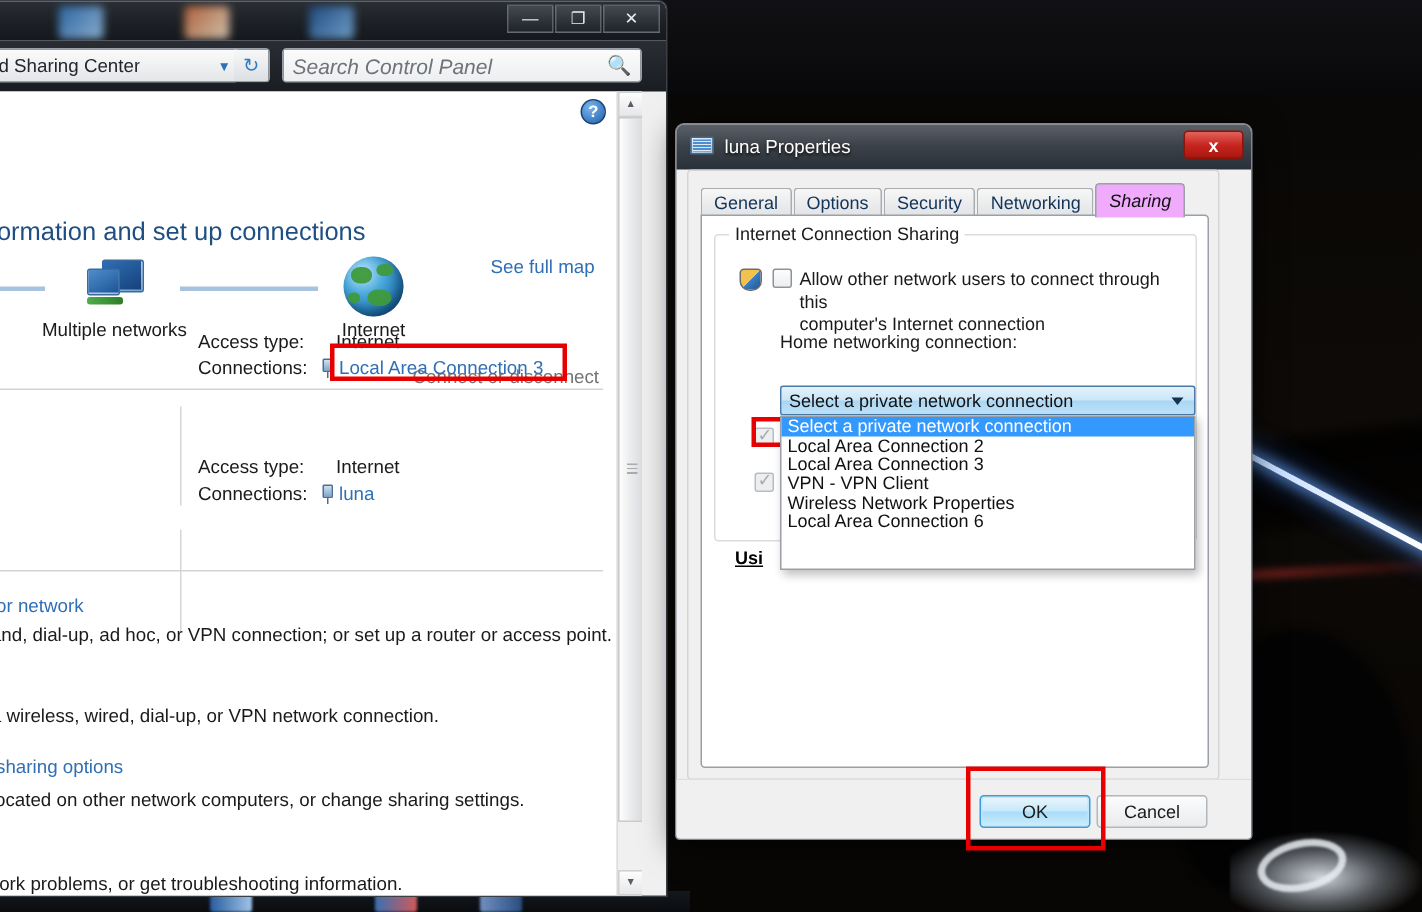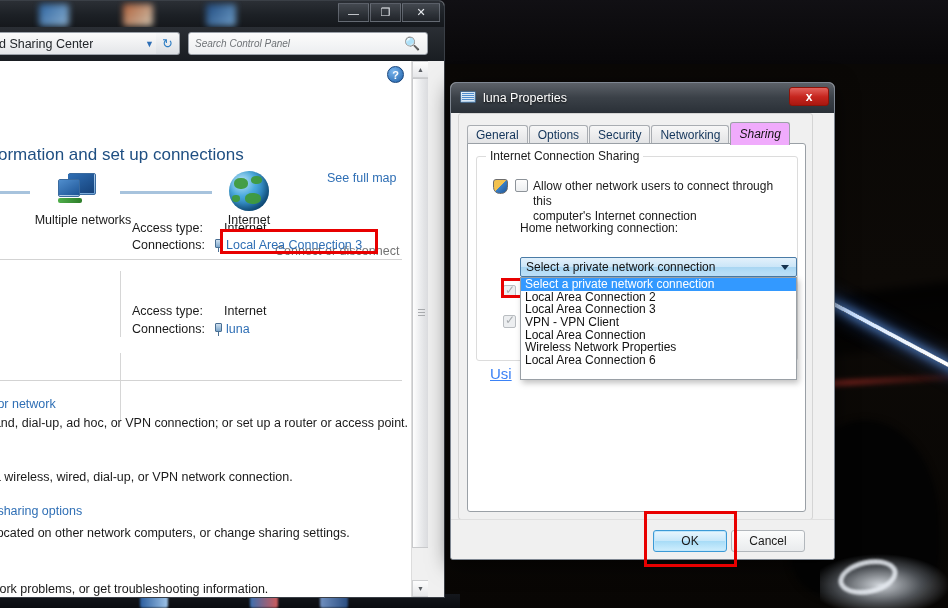--- a/index.html
+++ b/index.html
@@ -64,38 +64,38 @@
           display:flex; align-items:center; padding:0 4px; }
   .addr-text { font-size:12.5px; color:#23272b; white-space:nowrap; overflow:hidden; }
   .addr-caret { margin-left:auto; color:#2f6fb5; font-size:9px; }
   .refresh { position:absolute; left:165px; top:5px; width:24px; height:23px;
              background:linear-gradient(180deg,#f7f8f9,#dcdfe3); border:1px solid #9aa0a8; border-left:none;
              border-radius:0 3px 3px 0; display:flex; align-items:center; justify-content:center;
              color:#2f7ec4; font-size:13px; }
   .search { position:absolute; left:197px; top:5px; width:240px; height:23px;
             background:linear-gradient(180deg,#fcfcfc,#eceef0); border:1px solid #9aa0a8; border-radius:3px;
             display:flex; align-items:center; padding:0 6px; }
-  .search-text { font-size:10px; color:#6f7377; font-style:italic; }
+  .search-text { font-size:14px; color:#6f7377; font-style:italic; }
   .search-ico { margin-left:auto; color:#2f6fb5; font-size:13px; }
 
   #cp-body { position:absolute; left:1px; top:60px; width:436px; height:536px; background:#fff; overflow:hidden; }
   .helpbtn { position:absolute; right:24px; top:5px; width:17px; height:17px; border-radius:50%;
              background:radial-gradient(circle at 35% 30%, #7ab6ee, #1d5fa8); color:#fff;
              font-size:11px; font-weight:bold; display:flex; align-items:center; justify-content:center;
              border:1px solid #15427a; }
   .cp-h1 { position:absolute; left:-12px; top:84px; font-size:17px; color:#1f4f82; white-space:nowrap; }
 
   .map-row { position:absolute; left:0; top:108px; width:420px; height:62px; }
   .map-line { position:absolute; top:22px; height:3px; background:#a7c3dd; }
   .icon-pc { position:absolute; left:66px; top:4px; width:44px; height:36px; }
   .icon-globe { position:absolute; left:237px; top:2px; width:40px; height:40px; border-radius:50%;
                 background:radial-gradient(circle at 32% 28%, #bfe6f7 0%, #4aa9dd 35%, #1a6fae 75%, #0d4f86 100%);
                 box-shadow:inset -3px -4px 7px rgba(0,0,0,.35); overflow:hidden; }
   .globe-land { position:absolute; background:#3f9a3c; border-radius:45%; opacity:.95; }
-  .lbl-multi { position:absolute; left:36px; top:44px; width:110px; text-align:center; font-size:12.5px; color:#1a1a1a; }
+  .lbl-multi { position:absolute; left:36px; top:44px; width:110px; font-size:12.5px; color:#1a1a1a; }
   .lbl-internet { position:absolute; left:212px; top:44px; width:90px; text-align:center; font-size:12.5px; color:#1a1a1a; }
   .see-full { position:absolute; left:335px; top:110px; font-size:12.5px; color:#2f6fb5;text-align:center; }
 
   .sep { position:absolute; height:1px; background:#d3d3d3; }
   .connect-disc { position:absolute; left:283px; top:183px; font-size:12.5px; color:#737373; }
 
   .vline { position:absolute; width:1px; background:#d6d6d6; }
   .ftxt { position:absolute; font-size:12.5px; color:#1a1a1a; white-space:nowrap; }
   .flink { position:absolute; font-size:12.5px; color:#2f6fb5; white-space:nowrap; }
   .plugico { position:absolute; width:9px; height:13px; }
@@ -163,22 +163,22 @@
   .combo-arrow { margin-left:auto; margin-right:7px; width:0; height:0;
                  border-left:4px solid transparent; border-right:4px solid transparent;
                  border-top:5px solid #14324f; }
 
   
   .dropdown { position:absolute; left:43px; top:120px; width:277px; height:103px;
               background:#fff; border:1px solid #9aa0a6; box-shadow:2px 3px 6px rgba(0,0,0,.25); z-index:20; }
   .dd-item { height:12.7px; font-size:12px; color:#111; padding-left:4px; line-height:12.7px; white-space:nowrap; }
   .dd-item.sel { background:#3399ff; color:#fff; }
 
-  .usinglink { position:absolute; left:13px; top:208px; font-size:15px; color:#3b82f6;
-               text-decoration:underline; }
+  .usinglink { position:absolute; left:13px; top:208px; font-size:12px; color:#000000;
+               text-decoration:underline;font-weight:bold; }
   .settings-btn { position:absolute; left:228px; top:198px; width:92px; height:21px;
                   background:linear-gradient(180deg,#fafafa,#e6e8ea); border:1px solid #b5babf;
                   border-radius:3px; font-size:12px; color:#222;
                   display:flex; align-items:center; justify-content:center; }
 
   #dlg-footer { position:absolute; left:0; bottom:0; width:100%; height:40px;
                 background:#f0f0f0; border-top:1px solid #dfdfdf; border-radius:0 0 3px 3px; }
   .dbtn { position:absolute; top:10px; width:74px; height:22px; font-size:12px; color:#1a1a1a;
           background:linear-gradient(180deg,#fbfcfc,#e9ebed); border:1px solid #b2b7bc; border-radius:3px;
           display:flex; align-items:center; justify-content:center; }
@@ -357,21 +357,20 @@
         <div class="cbx chk-dim" style="left:26px;top:158px;"></div>
 
         <div class="usinglink">Usi</div>
         <div class="settings-btn"></div>
 
         <div class="dropdown">
           <div class="dd-item sel">Select a private network connection</div>
           <div class="dd-item">Local Area Connection 2</div>
           <div class="dd-item">Local Area Connection 3</div>
           <div class="dd-item">VPN - VPN Client</div>
-          <div class="dd-item">Local Area Connection</div>
           <div class="dd-item">Wireless Network Properties</div>
           <div class="dd-item">Local Area Connection 6</div>
         </div>
       </div>
     </div>
   </div>
 
   <div id="dlg-footer">
     <div class="dbtn primary" style="left:202px;">OK</div>
     <div class="dbtn" style="left:280px;">Cancel</div>

